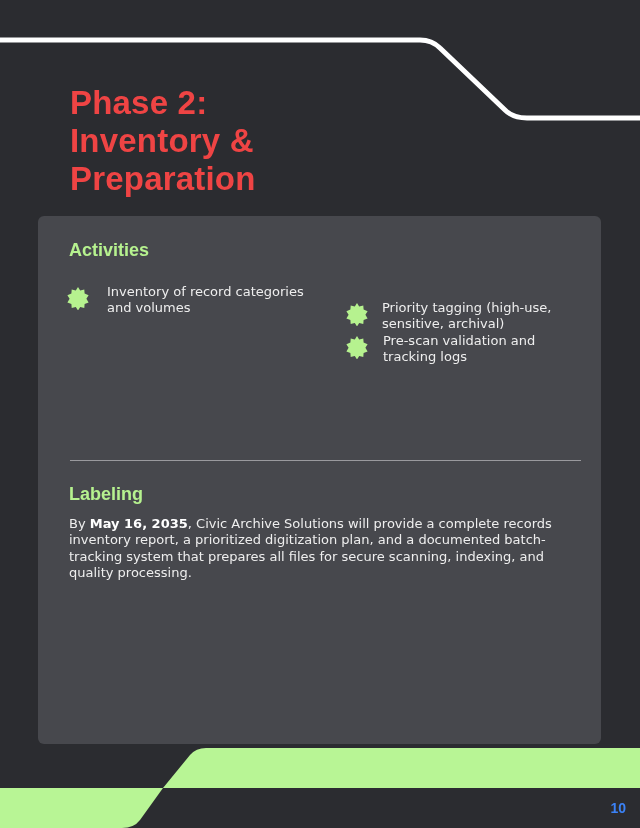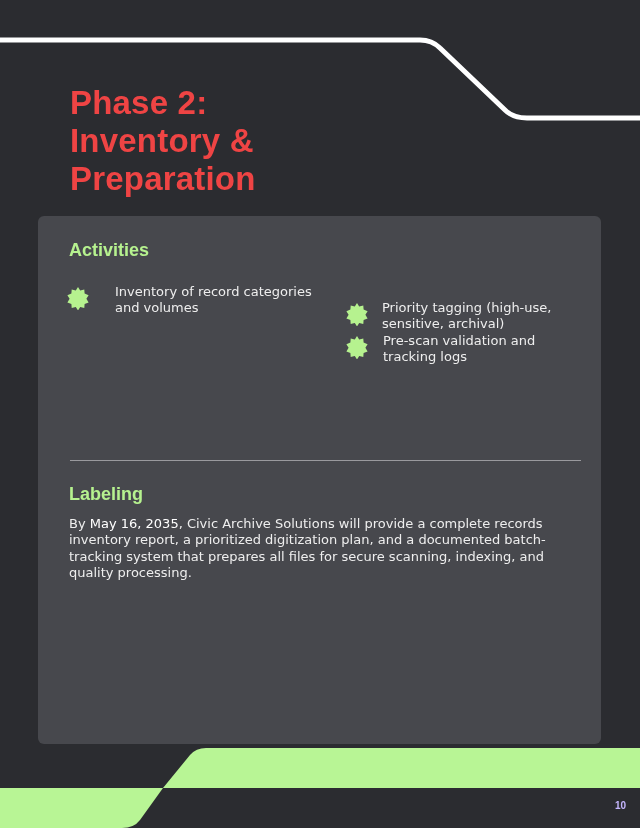--- a/index.html
+++ b/index.html
@@ -6,23 +6,23 @@
   body { width:640px; height:828px; background:#2b2c30; position:relative; overflow:hidden; font-family:"DejaVu Sans", sans-serif; color:#f2f2f2; }
   .top-line { position:absolute; left:0; top:0; width:640px; height:130px; }
   .title { position:absolute; left:70px; top:84px; margin:0; font-family:"Liberation Sans", sans-serif; font-weight:700; font-size:33px; line-height:38px; color:#ef4444; letter-spacing:0.2px; }
   .card { position:absolute; left:38px; top:216px; width:563px; height:528px; background:#47484d; border-radius:6px; }
   .section-title { position:absolute; margin:0; font-family:"Liberation Sans", sans-serif; font-weight:700; font-size:18px; color:#b6f28f; }
   .item { position:absolute; display:flex; align-items:flex-start; }
   .item .bullet { width:24px; height:24px; flex:none; margin-top:2px; }
   .item .text { font-size:13px; line-height:16px; color:#eeeeee; }
   .divider { position:absolute; left:32px; top:244px; width:511px; height:1px; background:#9a9a9e; }
   .para { position:absolute; left:31px; top:300px; width:500px; font-size:13px; line-height:16.3px; color:#eeeeee; margin:0; }
-  .para b { font-weight:400; color:#ffffff; }
+  .para b { font-weight:700; color:#ffffff; }
   .footer { position:absolute; left:0; top:740px; width:640px; height:88px; }
-  .page-number { position:absolute; right:14px; top:800px; font-family:"Liberation Sans", sans-serif; font-weight:700; font-size:10px; color:#c4b5fd; }
+  .page-number { position:absolute; right:14px; top:800px; font-family:"Liberation Sans", sans-serif; font-weight:700; font-size:14px; color:#3b82f6; }
 </style>
 </head>
 <body>
 
 <svg class="top-line" viewBox="0 0 640 130" xmlns="http://www.w3.org/2000/svg">
   <path d="M0 40 H420 Q432 40 440 48 L505 110 Q513 118 527 118 H640" fill="none" stroke="#ffffff" stroke-width="5"></path>
 </svg>
 
 <h1 class="title">
   <span>Phase 2:</span><br>
@@ -30,21 +30,21 @@
   <span>Preparation</span>
 </h1>
 
 <div class="card">
   <h2 class="section-title" style="left:31px; top:24px;">Activities</h2>
 
   <div class="item" style="left:28px; top:68px;">
     <svg class="bullet" viewBox="0 0 24 24">
         <polygon fill="#b6f28f" points="12,1 14.2,4.6 18.3,3.4 18.6,7.6 22.6,9.2 20.4,12.8 22.6,16.4 18.6,17.9 18.3,22.1 14.2,20.9 12,24.5 9.8,20.9 5.7,22.1 5.4,17.9 1.4,16.4 3.6,12.8 1.4,9.2 5.4,7.6 5.7,3.4 9.8,4.6"></polygon>
       </svg>
-    <div class="text" style="margin-left:25px;">
+    <div class="text" style="margin-left:17px;">
       <span>Inventory of record categories</span><br>
       <span>and volumes</span>
     </div>
   </div>
 
 
 
   <div class="item" style="left:307px; top:84px;">
     <svg class="bullet" viewBox="0 0 24 24">
         <polygon fill="#b6f28f" points="12,1 14.2,4.6 18.3,3.4 18.6,7.6 22.6,9.2 20.4,12.8 22.6,16.4 18.6,17.9 18.3,22.1 14.2,20.9 12,24.5 9.8,20.9 5.7,22.1 5.4,17.9 1.4,16.4 3.6,12.8 1.4,9.2 5.4,7.6 5.7,3.4 9.8,4.6"></polygon>

